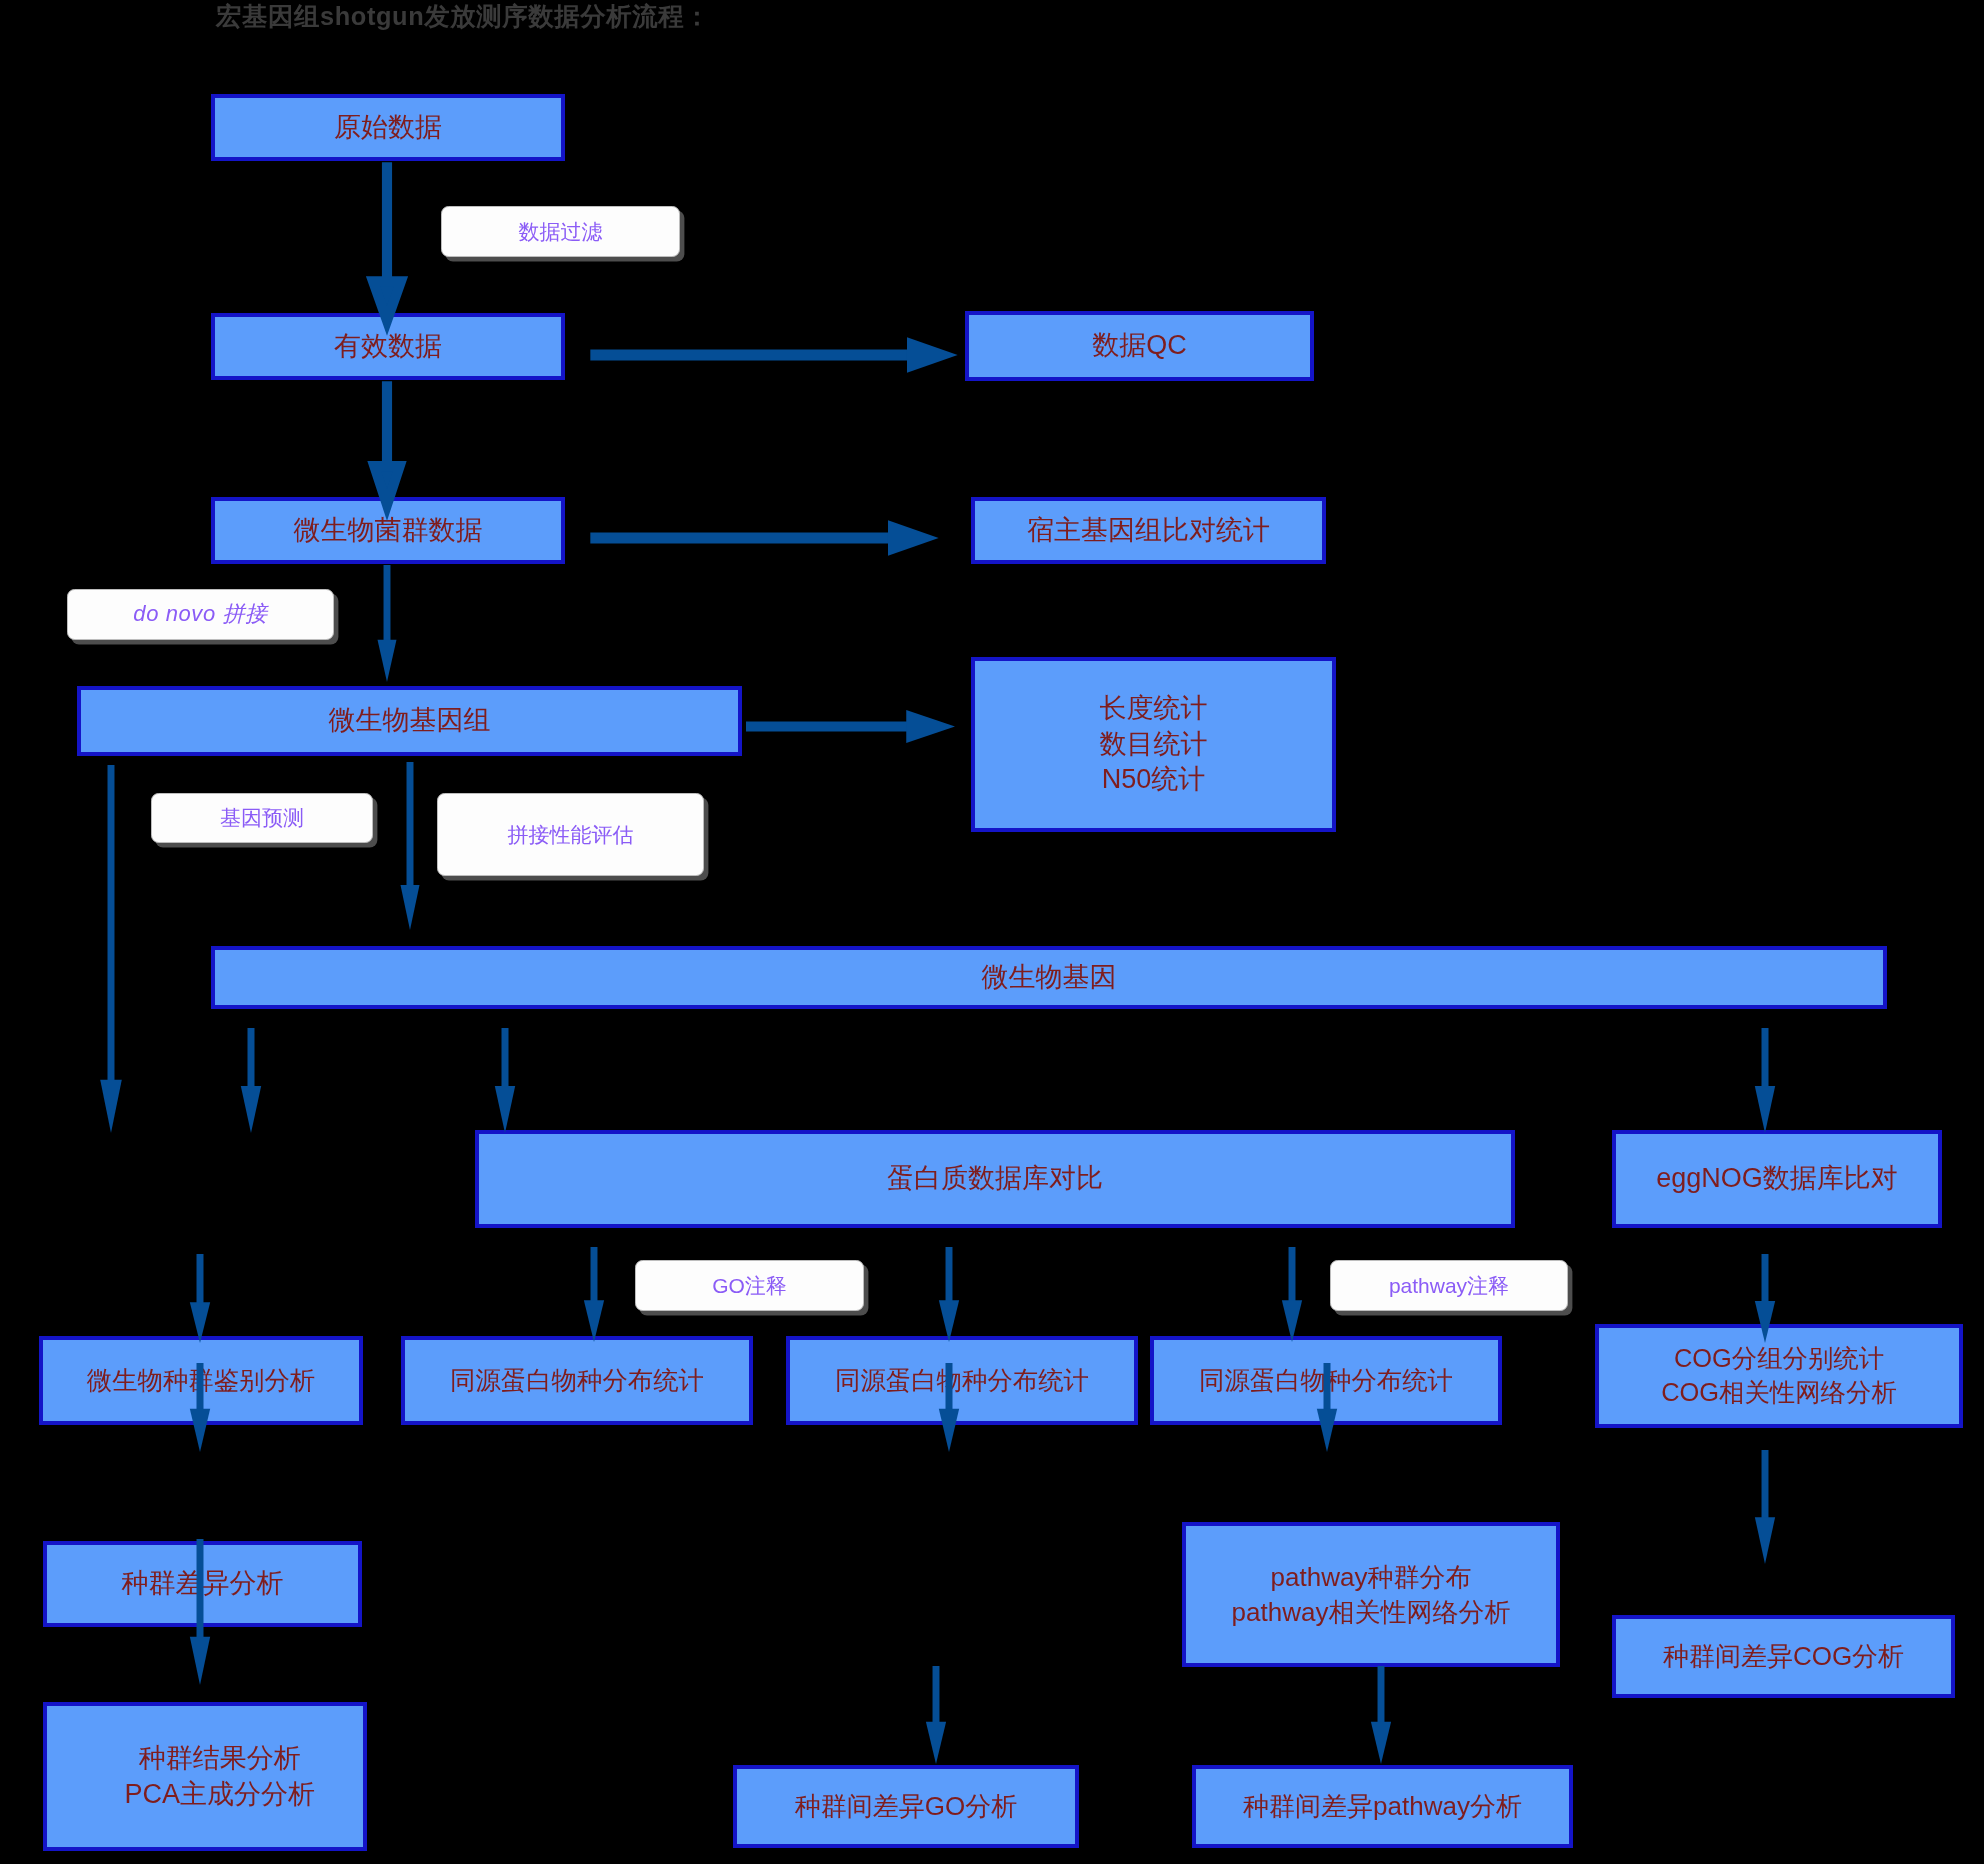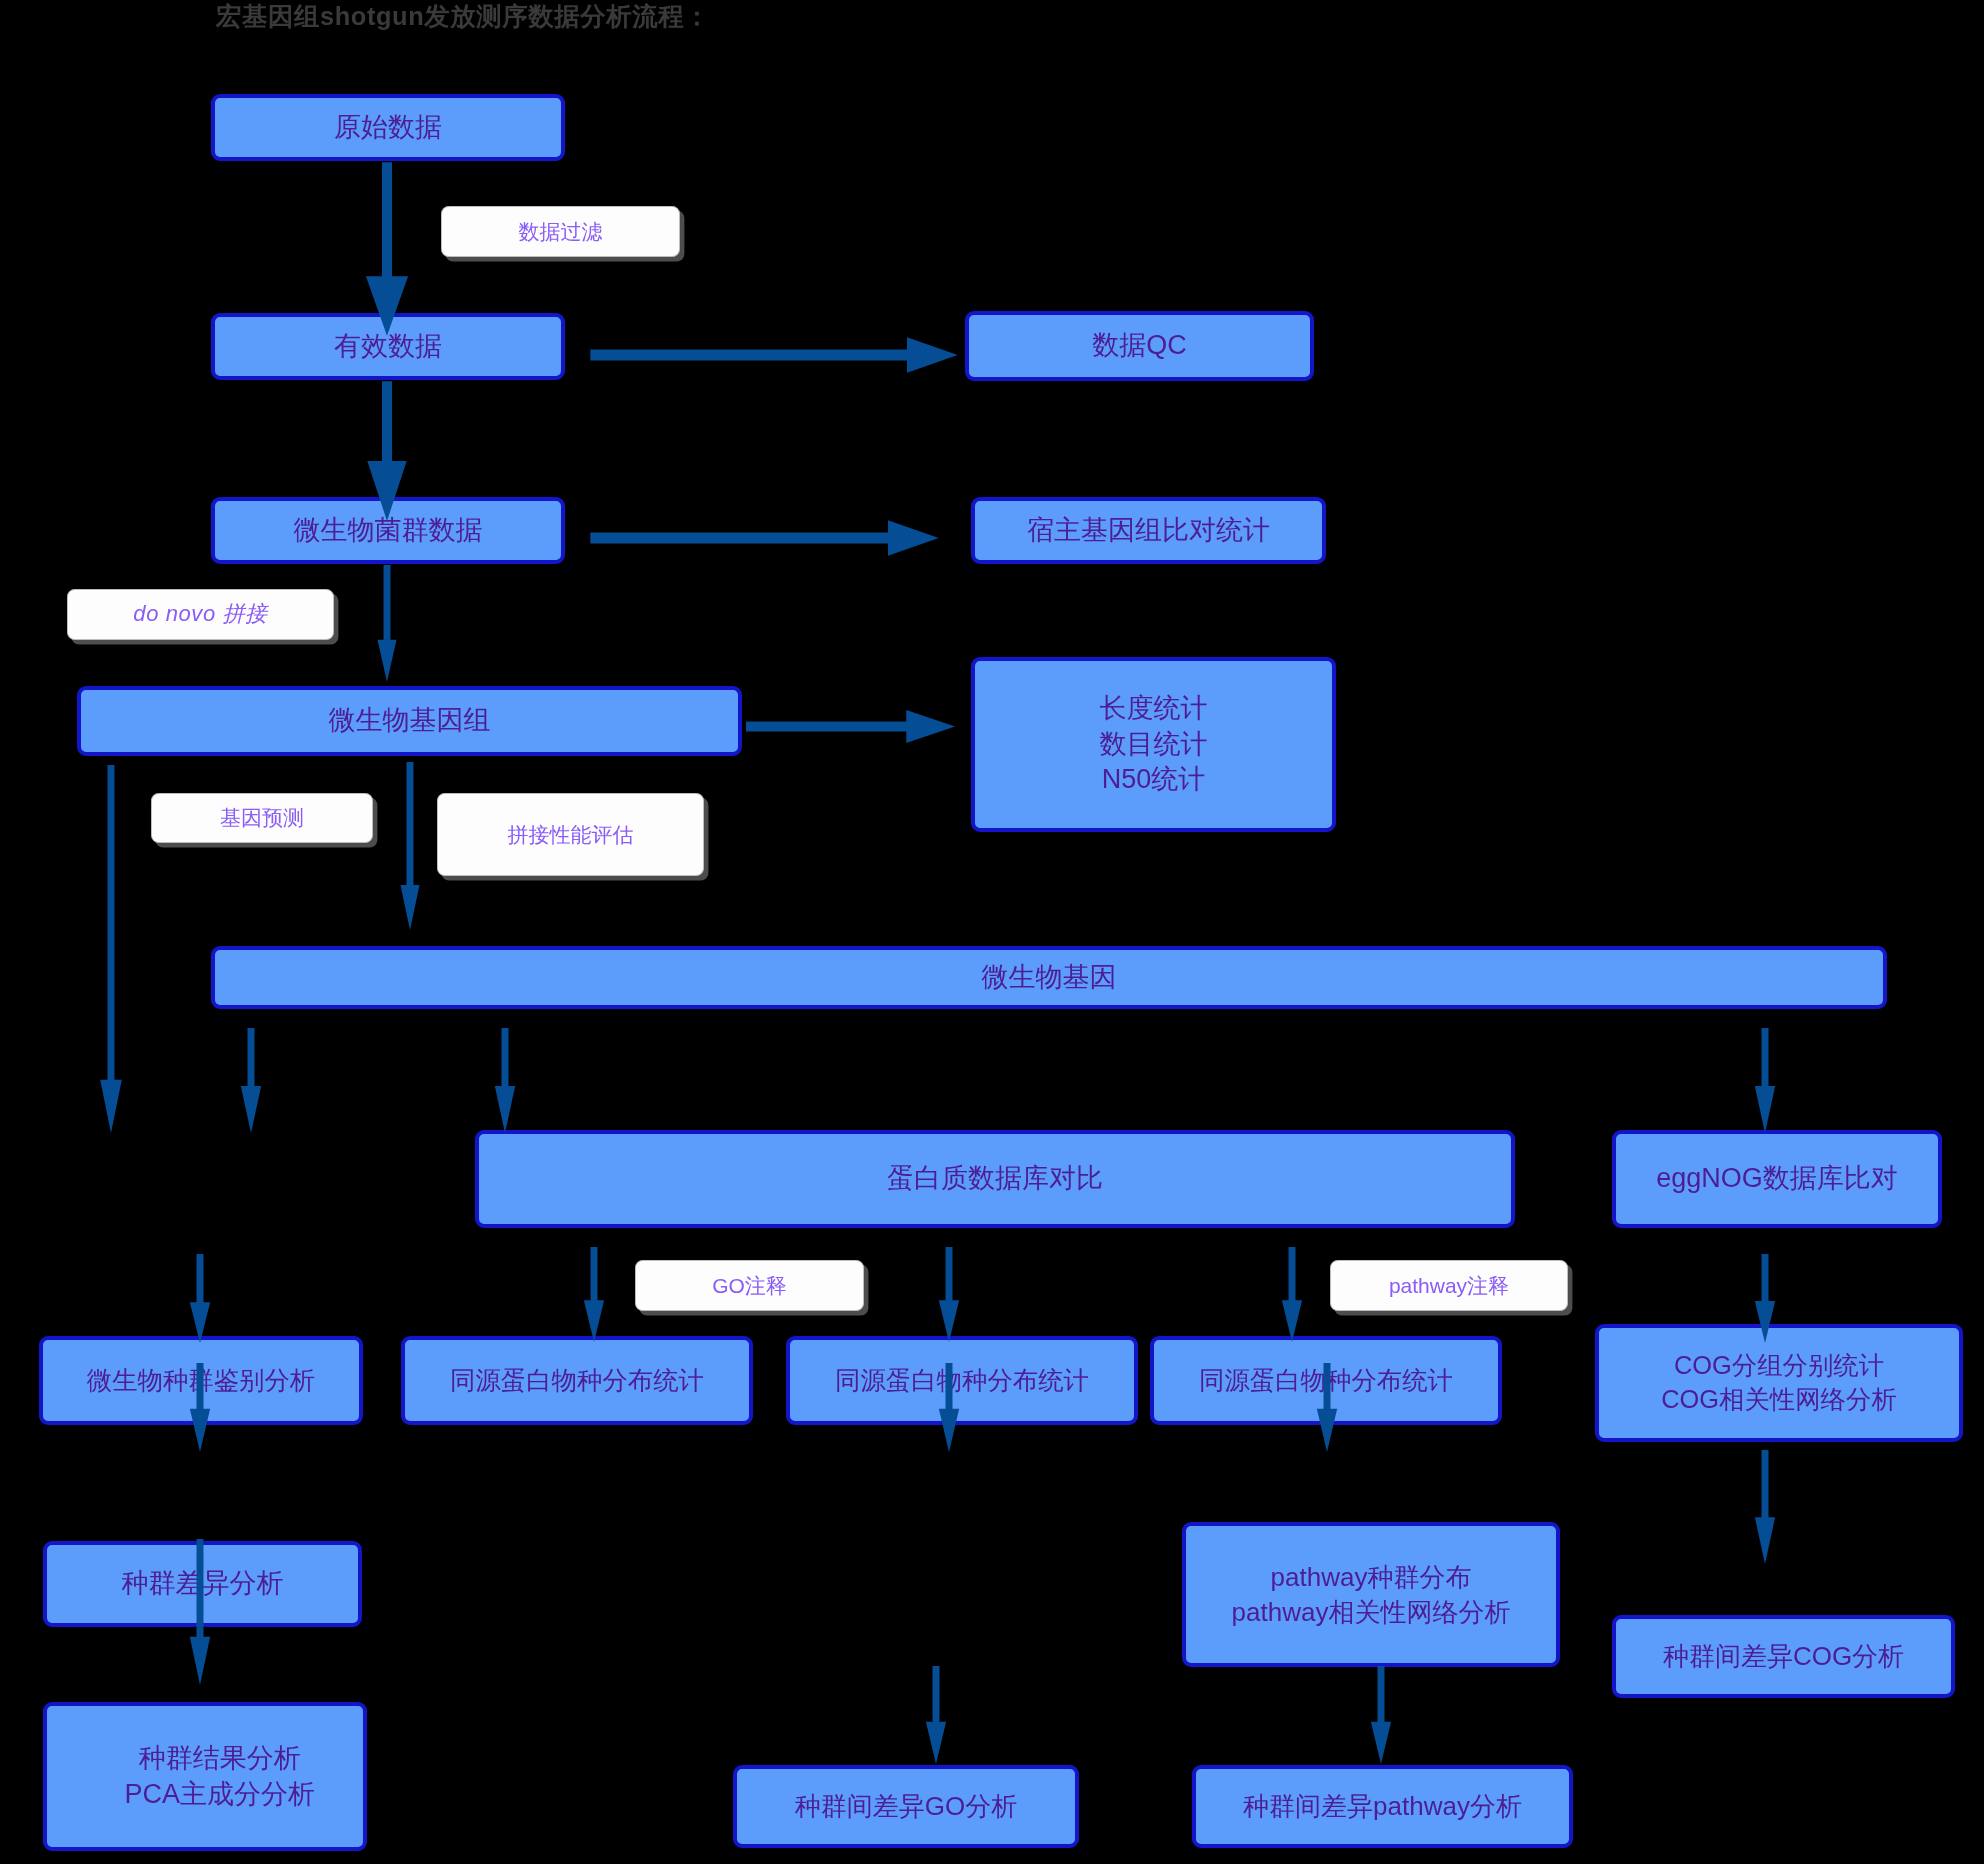--- a/index.html
+++ b/index.html
@@ -12,22 +12,22 @@
   .title{
     position:absolute;color:#3a3a3a;font-size:25.4px;font-weight:700;
     letter-spacing:0.6px;white-space:nowrap;
   }
 
   
   .node{
     position:absolute;box-sizing:border-box;
     background:#5c9dfb;
     border:4.4px solid #1414c8;
-    border-radius:9px;
-    color:#4c1d95;
+    border-radius:0;
+    color:#7f1d1d;
     display:flex;align-items:center;justify-content:center;text-align:center;
     font-size:27px;line-height:1.32;
     padding:2.5px 6.3px;
   }
   .node .ml{display:block;}
 
   
   .label{
     position:absolute;box-sizing:border-box;
     background:#fdfdfd;
@@ -264,21 +264,21 @@
   </div>
 
   <div class="node" style="left:786px;top:1336px;width:352px;height:89px;font-size:25.4px;">
     <span>同源蛋白物种分布统计</span>
   </div>
 
   <div class="node" style="left:1150px;top:1336px;width:352px;height:89px;font-size:25.4px;">
     <span>同源蛋白物种分布统计</span>
   </div>
 
-  <div class="node" style="left:1595px;top:1324px;width:368px;height:118px;flex-direction:column;font-size:25.4px;">
+  <div class="node" style="left:1595px;top:1324px;width:368px;height:104px;flex-direction:column;font-size:25.4px;">
     <span class="ml">COG分组分别统计</span>
     <span class="ml">COG相关性网络分析</span>
   </div>
 
   <div class="node" style="left:43px;top:1541px;width:319px;height:86px;">
     <span>种群差异分析</span>
   </div>
 
 
   <div class="node" style="left:1182px;top:1522px;width:378px;height:145px;flex-direction:column;font-size:26px;">

